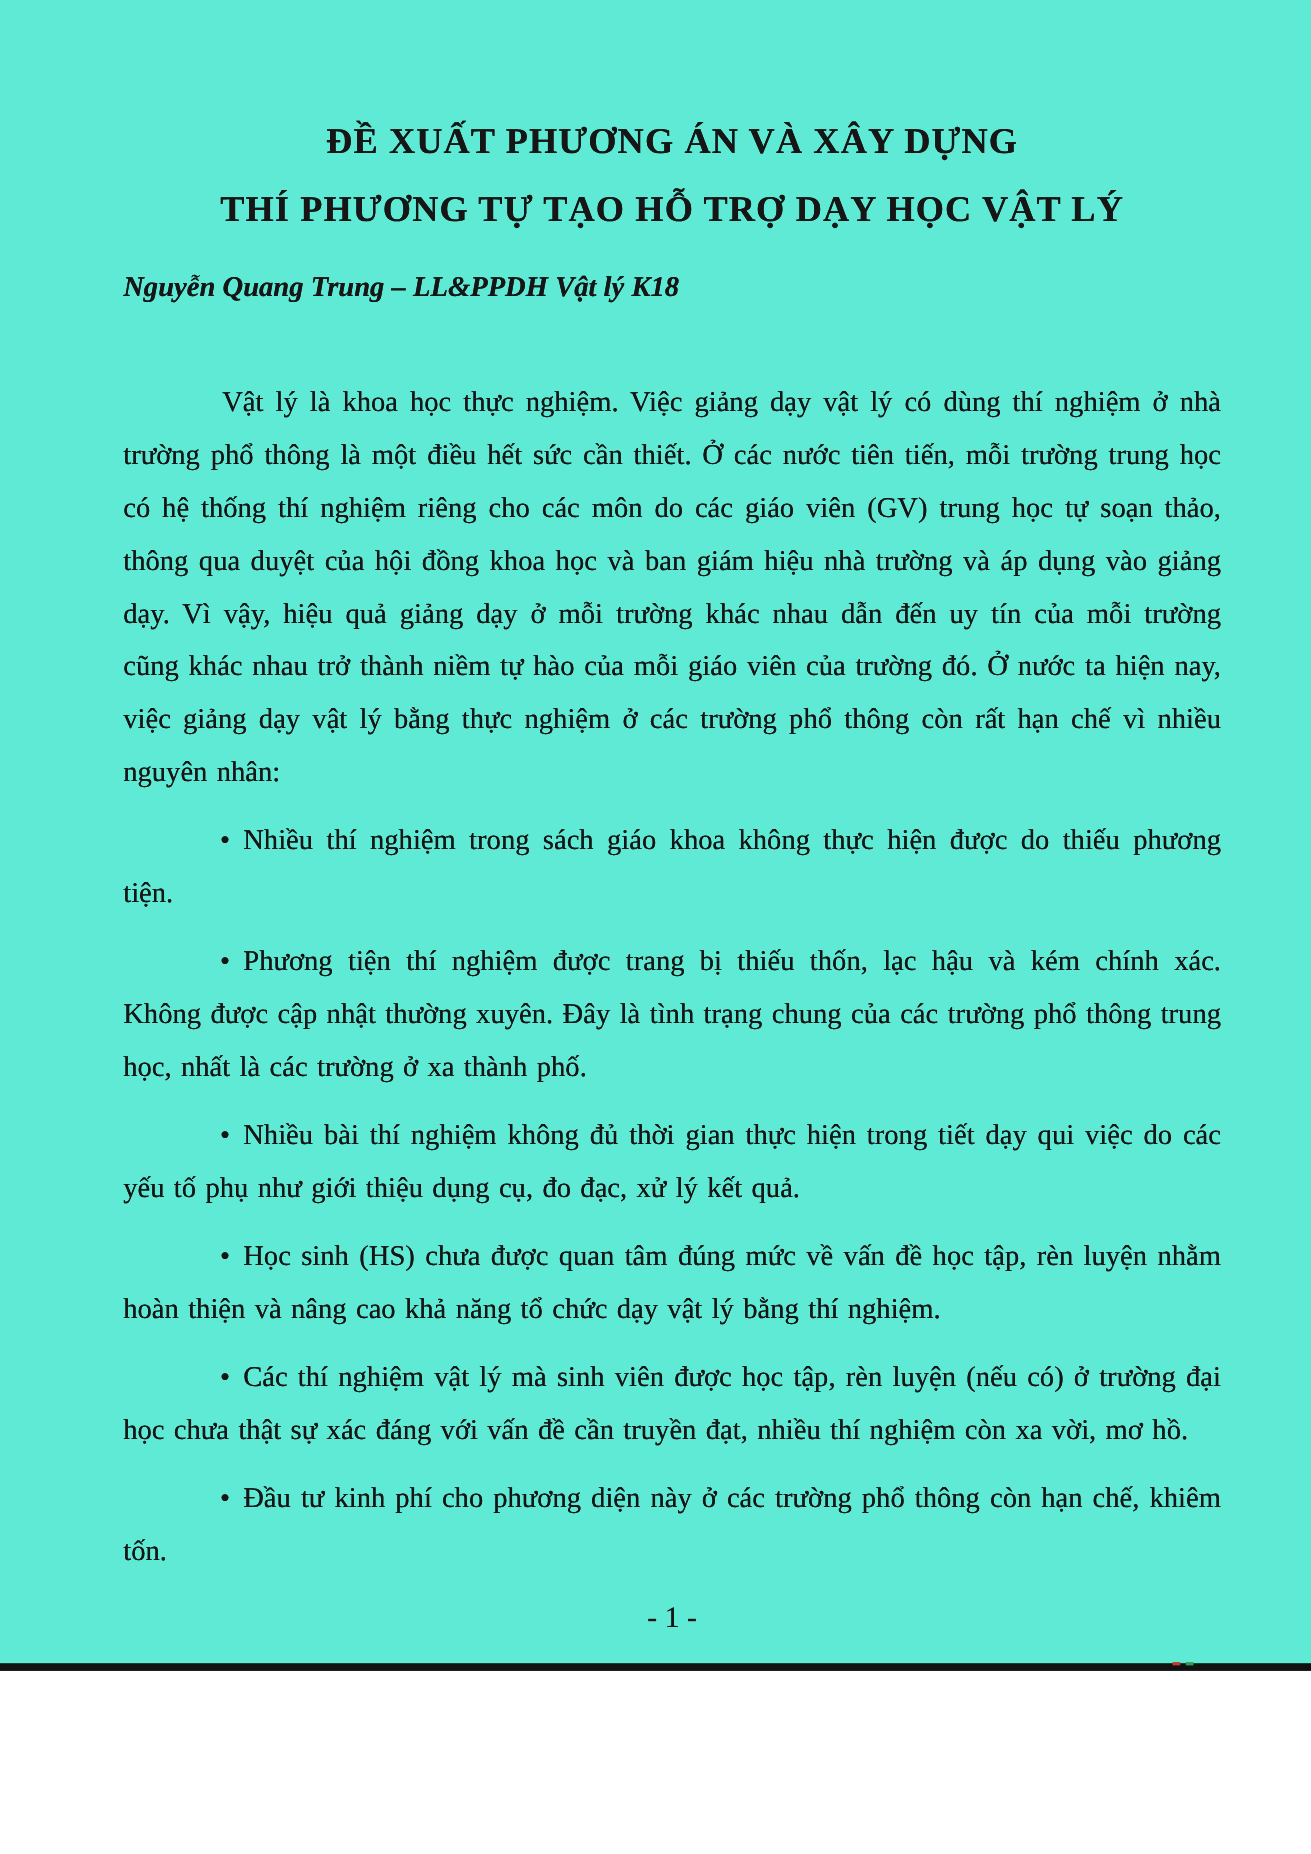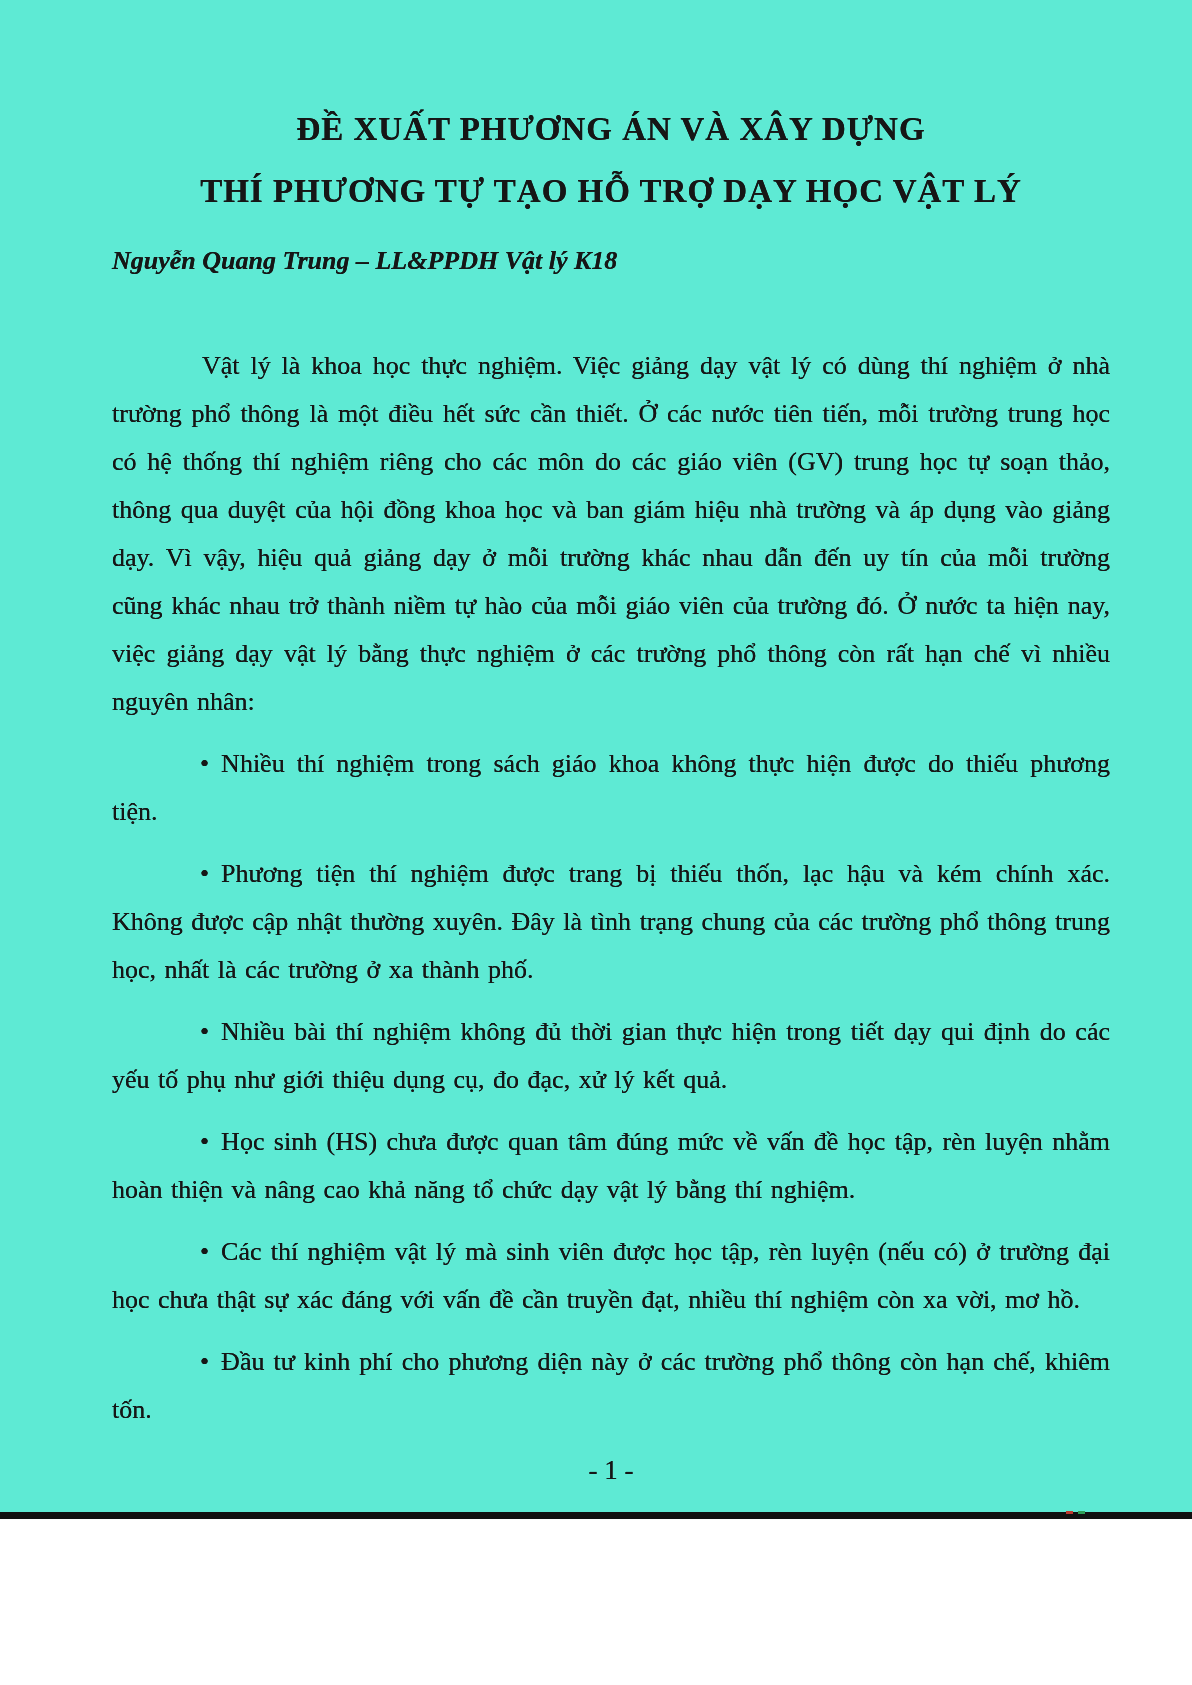--- a/index.html
+++ b/index.html
@@ -100,21 +100,21 @@
     </h1>
 
     <div class="byline">Nguyễn Quang Trung – LL&amp;PPDH Vật lý K18</div>
 
     <p class="intro body-text">Vật lý là khoa học thực nghiệm. Việc giảng dạy vật lý có dùng thí nghiệm ở nhà trường phổ thông là một điều hết sức cần thiết. Ở các nước tiên tiến, mỗi trường trung học có hệ thống thí nghiệm riêng cho các môn do các giáo viên (GV) trung học tự soạn thảo, thông qua duyệt của hội đồng khoa học và ban giám hiệu nhà trường và áp dụng vào giảng dạy. Vì vậy, hiệu quả giảng dạy ở mỗi trường khác nhau dẫn đến uy tín của mỗi trường cũng khác nhau trở thành niềm tự hào của mỗi giáo viên của trường đó. Ở nước ta hiện nay, việc giảng dạy vật lý bằng thực nghiệm ở các trường phổ thông còn rất hạn chế vì nhiều nguyên nhân:</p>
 
     <p class="bullet body-text"><span class="marker">•</span><span>Nhiều thí nghiệm trong sách giáo khoa không thực hiện được do thiếu phương tiện.</span></p>
 
     <p class="bullet body-text"><span class="marker">•</span><span>Phương tiện thí nghiệm được trang bị thiếu thốn, lạc hậu và kém chính xác. Không được cập nhật thường xuyên. Đây là tình trạng chung của các trường phổ thông trung học, nhất là các trường ở xa thành phố.</span></p>
 
-    <p class="bullet body-text"><span class="marker">•</span><span>Nhiều bài thí nghiệm không đủ thời gian thực hiện trong tiết dạy qui định do các yếu tố phụ như giới thiệu dụng cụ, đo đạc, xử lý kết quả.</span></p>
+    <p class="bullet body-text"><span class="marker">•</span><span>Nhiều bài thí nghiệm không đủ thời gian thực hiện trong tiết dạy qui việc do các yếu tố phụ như giới thiệu dụng cụ, đo đạc, xử lý kết quả.</span></p>
 
     <p class="bullet body-text"><span class="marker">•</span><span>Học sinh (HS) chưa được quan tâm đúng mức về vấn đề học tập, rèn luyện nhằm hoàn thiện và nâng cao khả năng tổ chức dạy vật lý bằng thí nghiệm.</span></p>
 
     <p class="bullet body-text"><span class="marker">•</span><span>Các thí nghiệm vật lý mà sinh viên được học tập, rèn luyện (nếu có) ở trường đại học chưa thật sự xác đáng với vấn đề cần truyền đạt, nhiều thí nghiệm còn xa vời, mơ hồ.</span></p>
 
     <p class="bullet body-text"><span class="marker">•</span><span>Đầu tư kinh phí cho phương diện này ở các trường phổ thông còn hạn chế, khiêm tốn.</span></p>
 
     <div class="page-number">- 1 -</div>
   </div>
 

